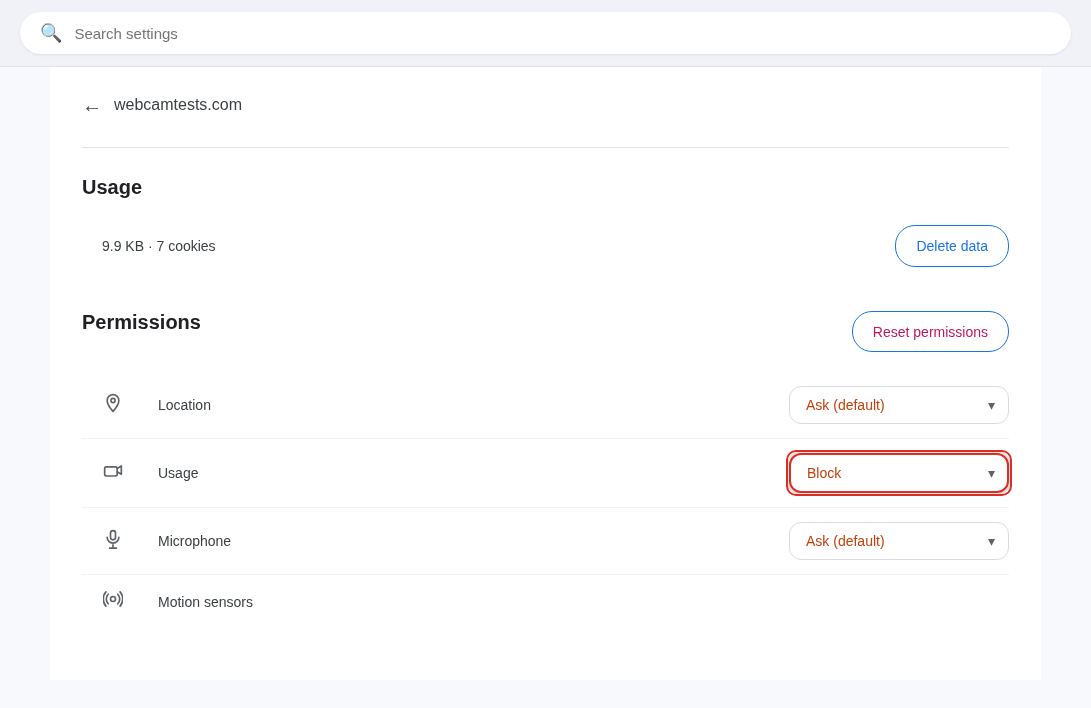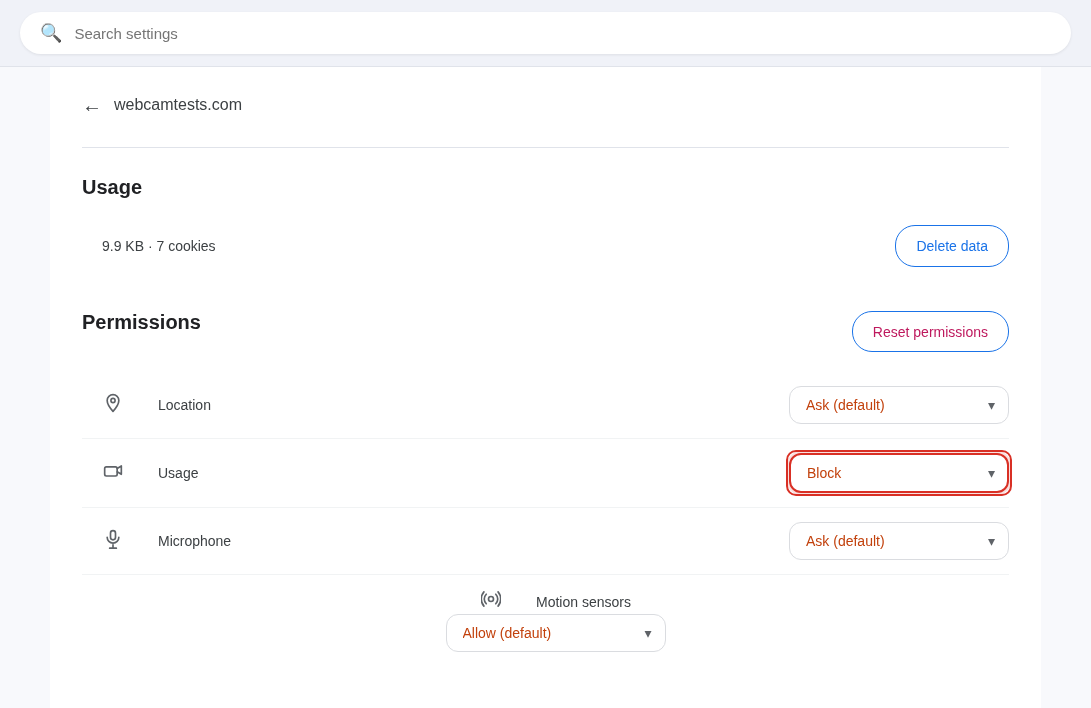--- a/index.html
+++ b/index.html
@@ -133,21 +133,20 @@
     .permission-row {
       display: flex;
       align-items: center;
       justify-content: space-between;
       padding: 14px 0 14px 20px;
       border-bottom: 1px solid #f1f3f4;
     }
 
     .permission-row:last-child {
       border-bottom: none;
-      flex-direction: column;
     }
 
     .permission-left {
       display: flex;
       align-items: center;
       gap: 34px;
     }
 
     .perm-icon {
       font-size: 18px;
@@ -310,24 +309,16 @@
           <svg width="20" height="20" viewBox="0 0 24 24" fill="none" stroke="#5f6368" stroke-width="2" stroke-linecap="round" stroke-linejoin="round">
             <circle cx="12" cy="12" r="3"></circle>
             <path d="M6.3 6.3a8 8 0 000 11.4"></path>
             <path d="M17.7 6.3a8 8 0 010 11.4"></path>
             <path d="M3.5 3.5a13 13 0 000 17"></path>
             <path d="M20.5 3.5a13 13 0 010 17"></path>
           </svg>
         </span>
         <span class="perm-label">Motion sensors</span>
       </div>
-      <div class="select-wrapper">
-        <select class="perm-select">
-          <option>Ask (default)</option>
-          <option selected="">Allow (default)</option>
-          <option>Allow</option>
-          <option>Block</option>
-        </select>
-      </div>
     </div>
 
   </div>
 </div>
 
 </body></html>

